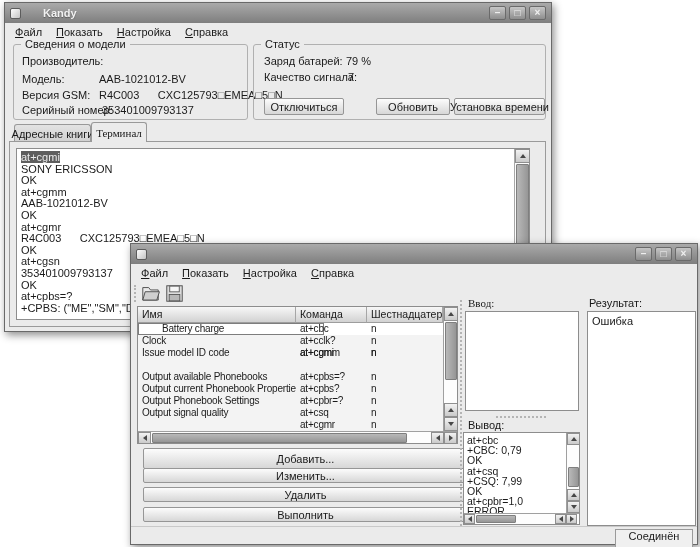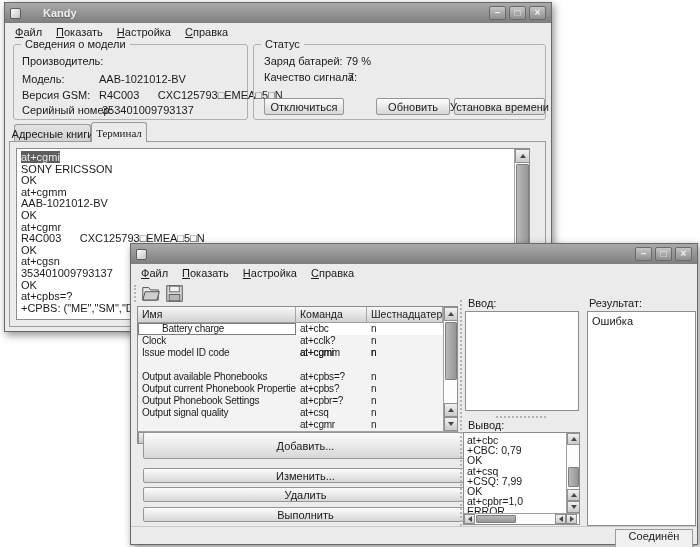--- a/index.html
+++ b/index.html
@@ -189,21 +189,21 @@
           </svg>
       </div>
     </div>
 
     <div class="tbl" style="left:6px;top:62px;width:321px;height:138px;">
       <div class="th" style="left:0;width:158px;">Имя</div>
       <div class="th" style="left:158px;width:71px;">Команда</div>
       <div class="th" style="left:229px;width:76px;">Шестнадцатерич</div>
 
       <div class="tr sel" style="top:16px;">
-        <div class="td first" style="left:0;width:158px;padding-left:24px;">Battery charge</div>
+        <div class="td first" style="left:0;width:186px;padding-left:24px;">Battery charge</div>
         <div class="td" style="left:158px;width:71px;">at+cbc</div>
         <div class="td" style="left:229px;width:76px;">n</div>
       </div>
       <div class="tr" style="top:28px;">
         <div class="td" style="left:0;width:158px;">Clock</div>
         <div class="td" style="left:158px;width:71px;">at+cclk?</div>
         <div class="td" style="left:229px;width:76px;">n</div>
       </div>
       <div class="tr" style="top:40px;">
         <div class="td" style="left:158px;width:71px;">at+cgmi</div>
@@ -259,29 +259,29 @@
         <div class="thumb h" style="left:14px;top:1px;width:255px;height:10px;"></div>
         <div class="sbtn" style="left:293px;top:0;width:13px;height:12px;">
             <div class="tri left"></div>
           </div>
         <div class="sbtn" style="left:306px;top:0;width:13px;height:12px;">
             <div class="tri right"></div>
           </div>
       </div>
     </div>
 
-    <div class="btn" style="left:12px;top:188px;width:325px;height:27px;">Добавить...</div>
+    <div class="btn" style="left:12px;top:204px;width:325px;height:21px;">Добавить...</div>
     <div class="btn" style="left:12px;top:224px;width:325px;height:15px;">Изменить...</div>
     <div class="btn" style="left:12px;top:243px;width:325px;height:15px;">Удалить</div>
     <div class="btn" style="left:12px;top:263px;width:325px;height:15px;">Выполнить</div>
 
     <div class="dotv" style="left:329px;top:56px;height:226px;"></div>
     <div class="doth" style="left:365px;top:172px;width:50px;"></div>
 
-    <div class="lbl" style="left:337px;top:53px;">Ввод:</div>
+    <div class="lbl" style="left:337px;top:53px;font-family:Liberation Serif, serif;">Ввод:</div>
     <div class="sunken" style="position:absolute;left:334px;top:67px;width:114px;height:100px;"></div>
 
     <div class="lbl" style="left:337px;top:175px;">Вывод:</div>
     <div class="sunken" style="position:absolute;left:332px;top:188px;width:117px;height:93px;">
       <div class="io-text" style="position:absolute;left:0;top:2px;width:101px;overflow:hidden;">
         <div class="ln">at+cbc</div>
         <div class="ln">+CBC: 0,79</div>
         <div class="ln">OK</div>
         <div class="ln">at+csq</div>
         <div class="ln">+CSQ: 7,99</div>

